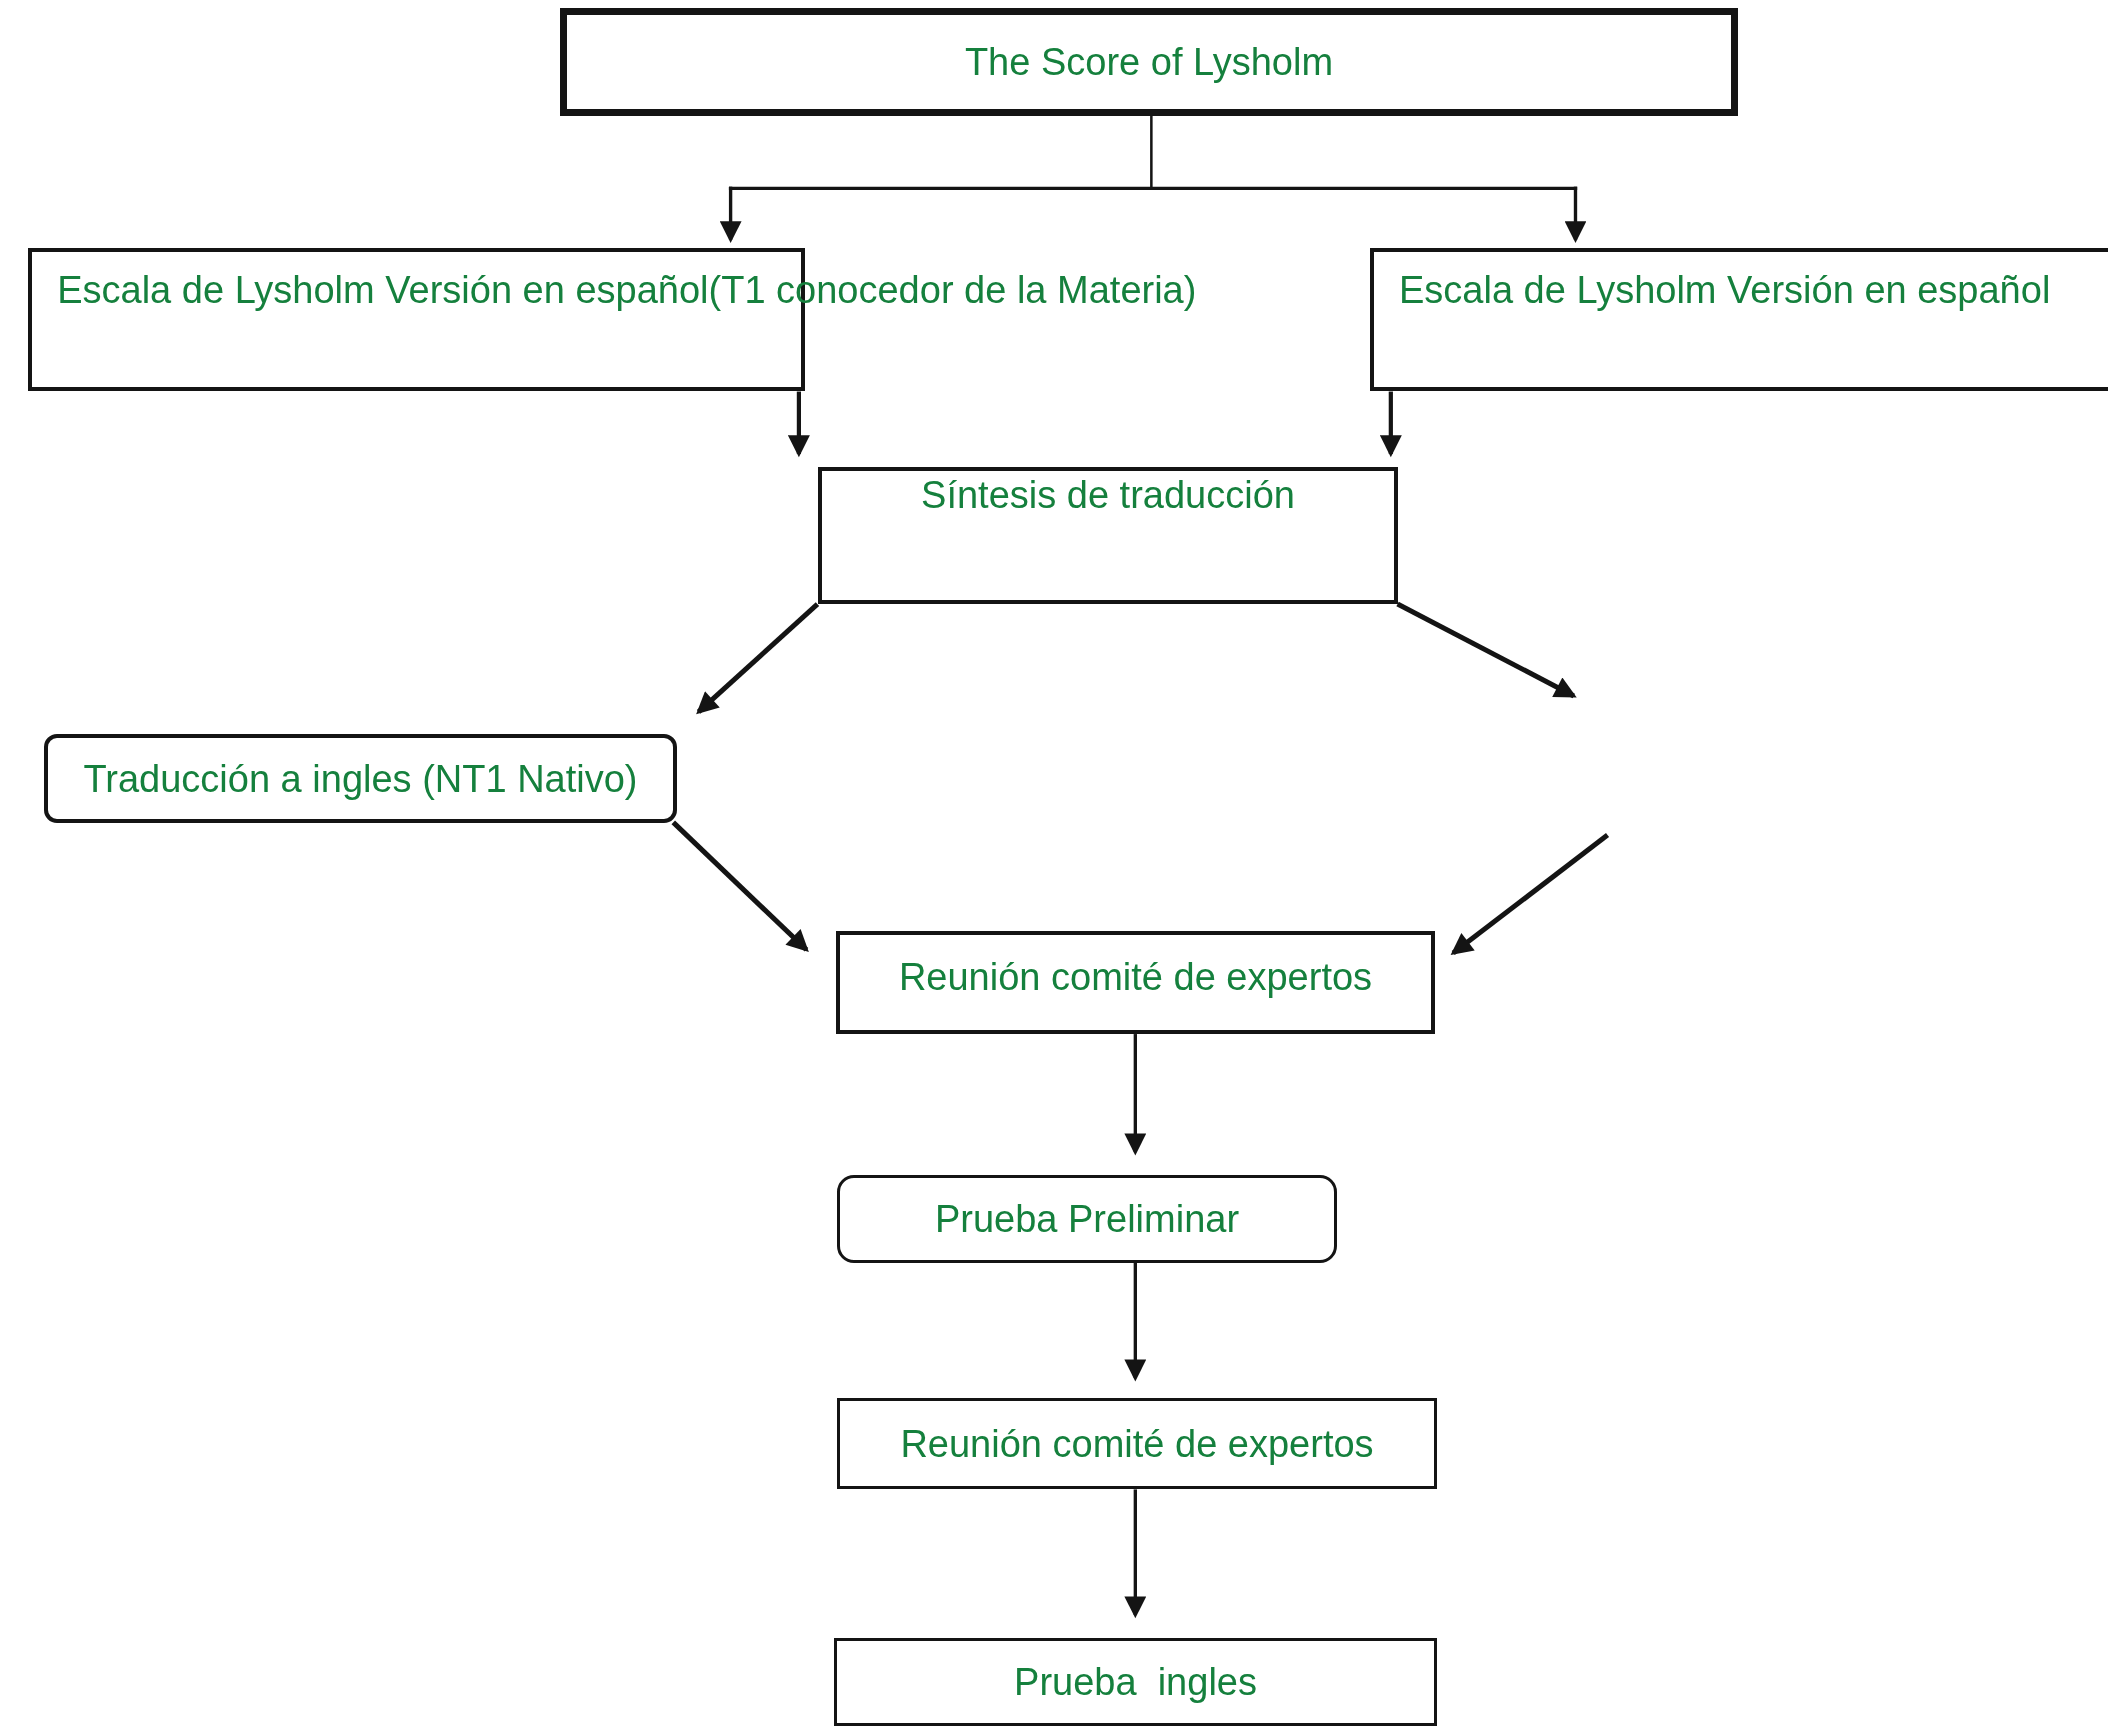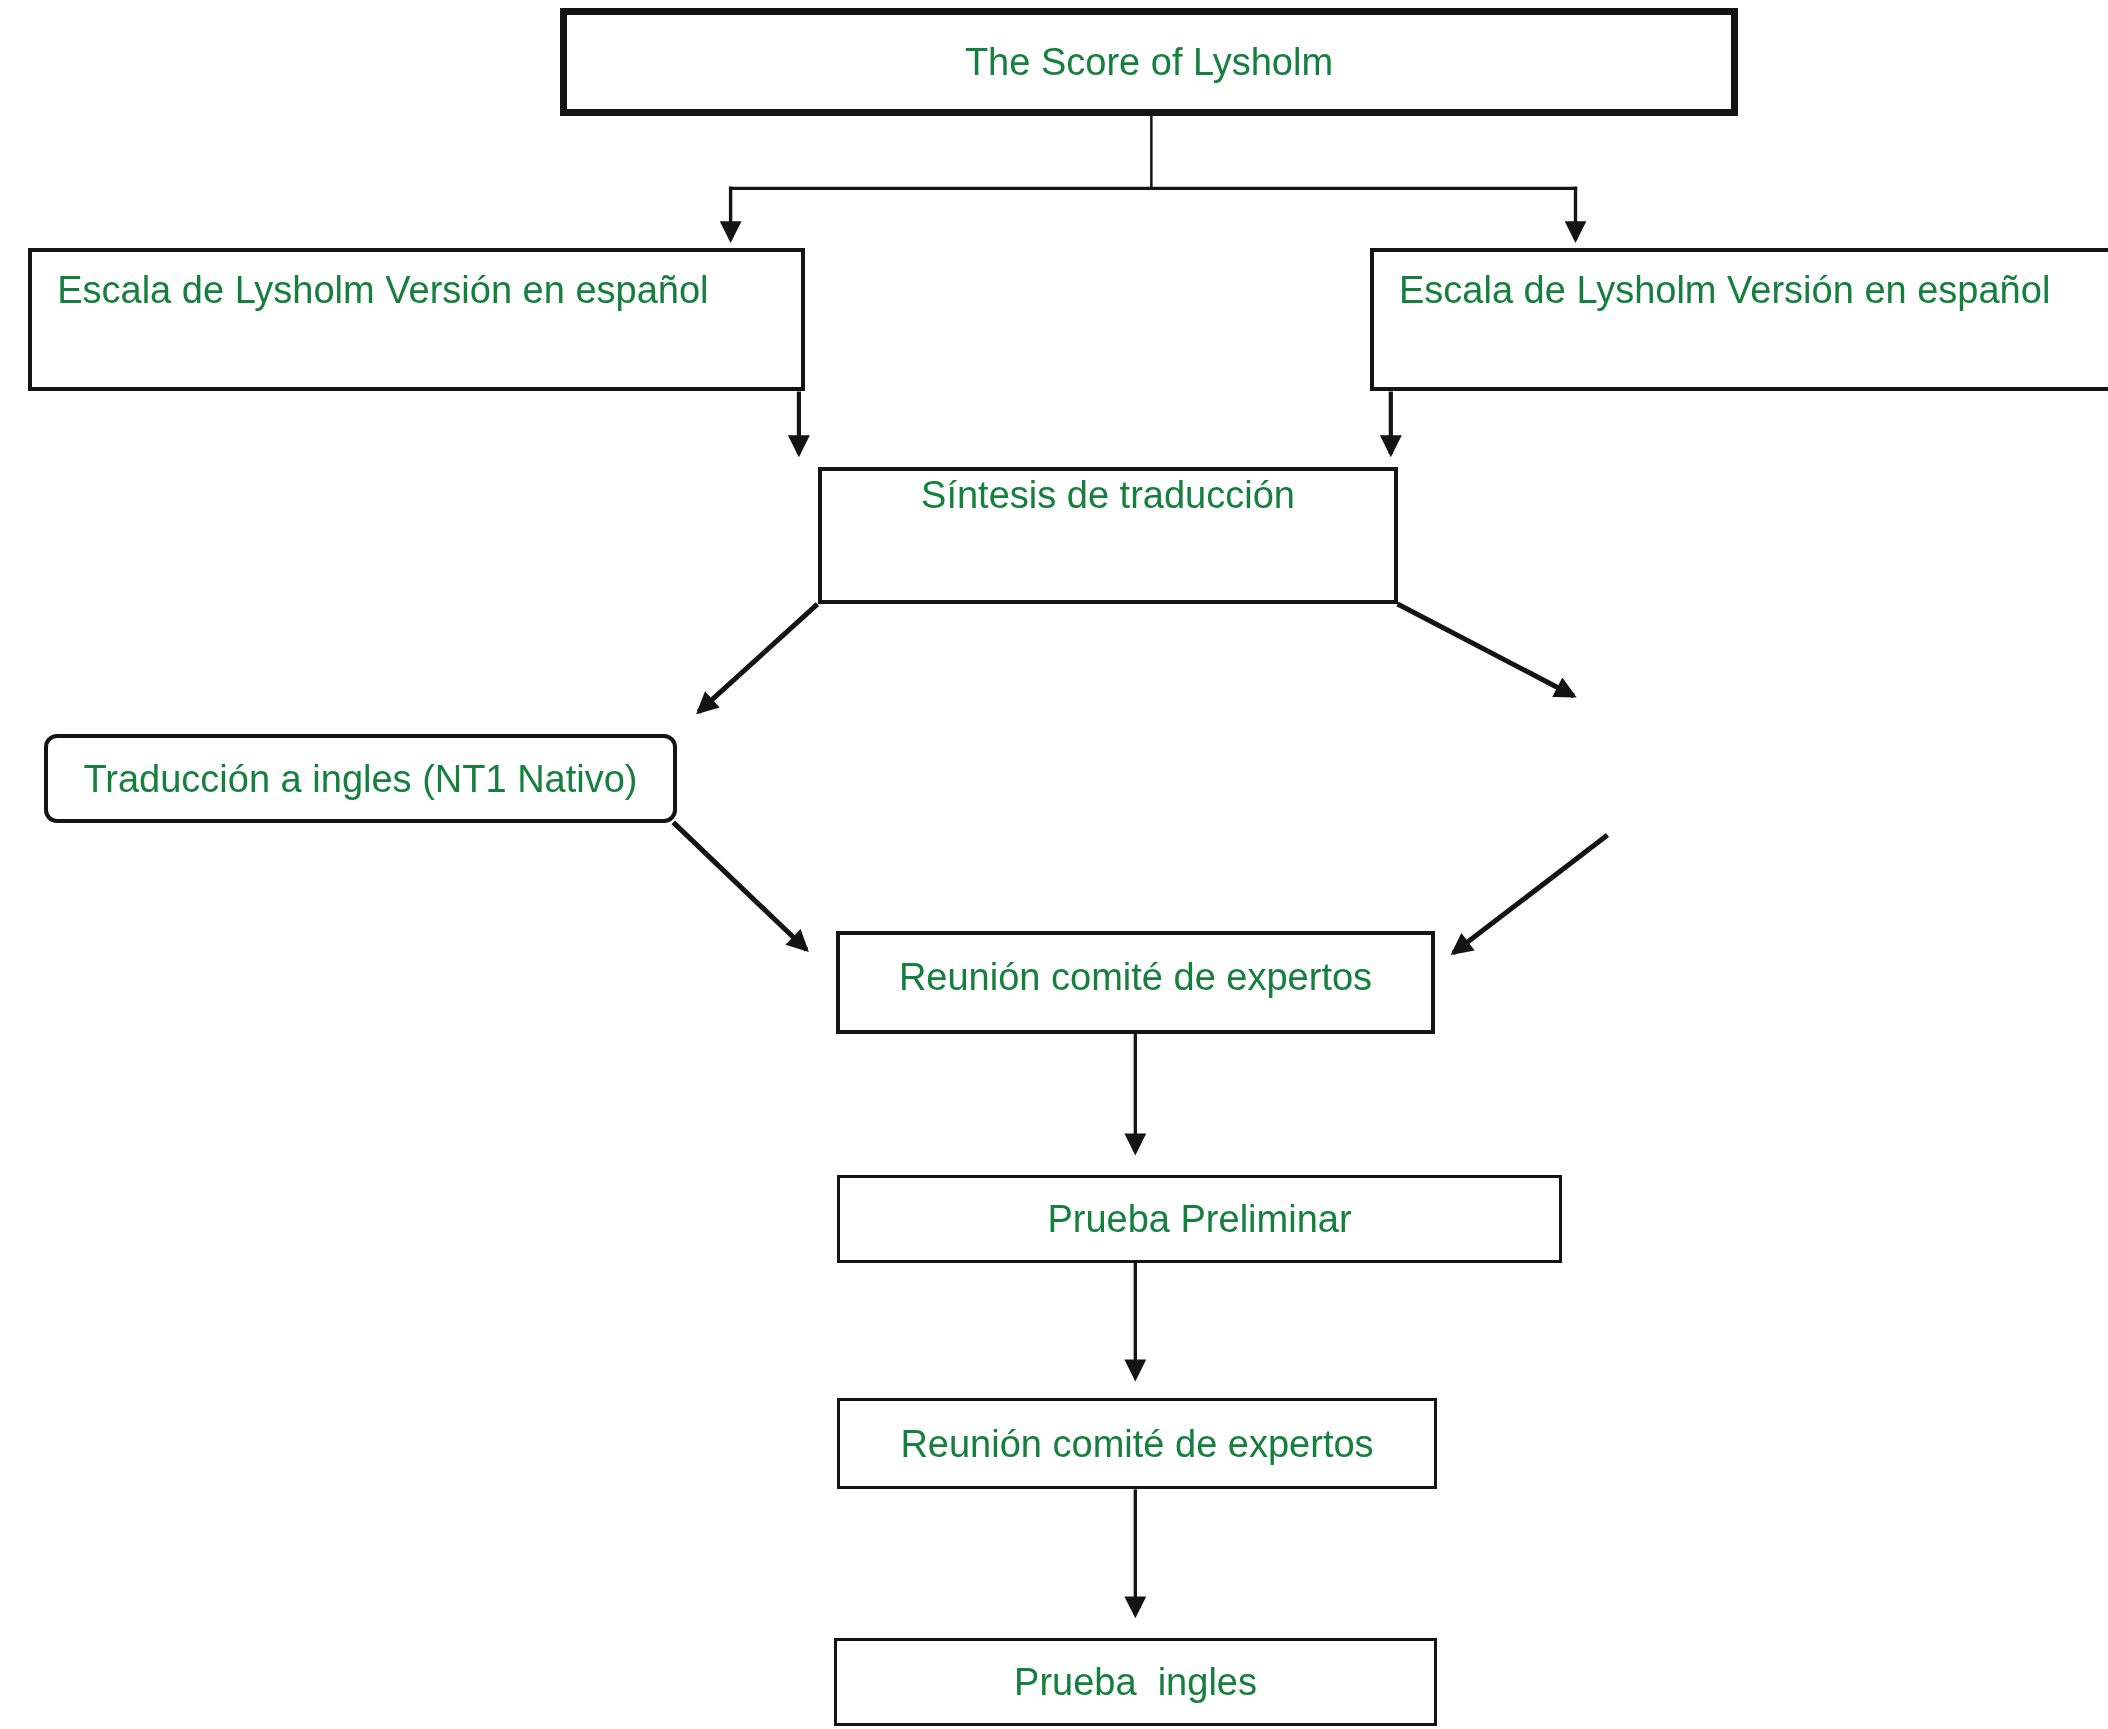--- a/index.html
+++ b/index.html
@@ -74,40 +74,41 @@
     <line x1="1318" y1="1497" x2="1318" y2="1634" stroke="#141414" stroke-width="4" marker-end="url(#ah)"></line>
     <line x1="1318" y1="1766" x2="1318" y2="1915" stroke="#141414" stroke-width="4" marker-end="url(#ah)"></line>
   </svg>
 
   <div class="node node--title" style="left:536px;top:8.4px;width:1178px;height:108px;">
     <span>The Score of Lysholm</span>
   </div>
 
   <div class="node node--multiline" style="left:4.2px;top:248px;width:777px;height:143px;">
     <span>Escala de Lysholm Versión en español</span>
+    <span>(T1 conocedor de la Materia)</span>
   </div>
 
   <div class="node node--multiline" style="left:1346px;top:248px;width:756px;height:143px;">
     <span>Escala de Lysholm Versión en español</span>
   </div>
 
   <div class="node node--toptext" style="left:794px;top:467px;width:580px;height:137px;">
     <span>Síntesis de traducción</span>
   </div>
 
   <div class="node" style="left:20px;top:734px;width:633px;height:89px;border-radius:13px;">
     <span>Traducción a ingles (NT1 Nativo)</span>
   </div>
 
 
   <div class="node node--hightext" style="left:812px;top:931px;width:599px;height:103px;">
     <span>Reunión comité de expertos</span>
   </div>
 
-  <div class="node node--thin" style="left:813px;top:1175px;width:725px;height:88px;">
+  <div class="node node--thin" style="left:813px;top:1175px;width:500px;height:88px;border-radius:17px;">
     <span>Prueba Preliminar</span>
   </div>
 
   <div class="node node--thin" style="left:813px;top:1398px;width:600px;height:91px;">
     <span>Reunión comité de expertos</span>
   </div>
 
   <div class="node node--thin" style="left:810px;top:1638px;width:603px;height:88px;">
     <span>Prueba  ingles</span>
   </div>

